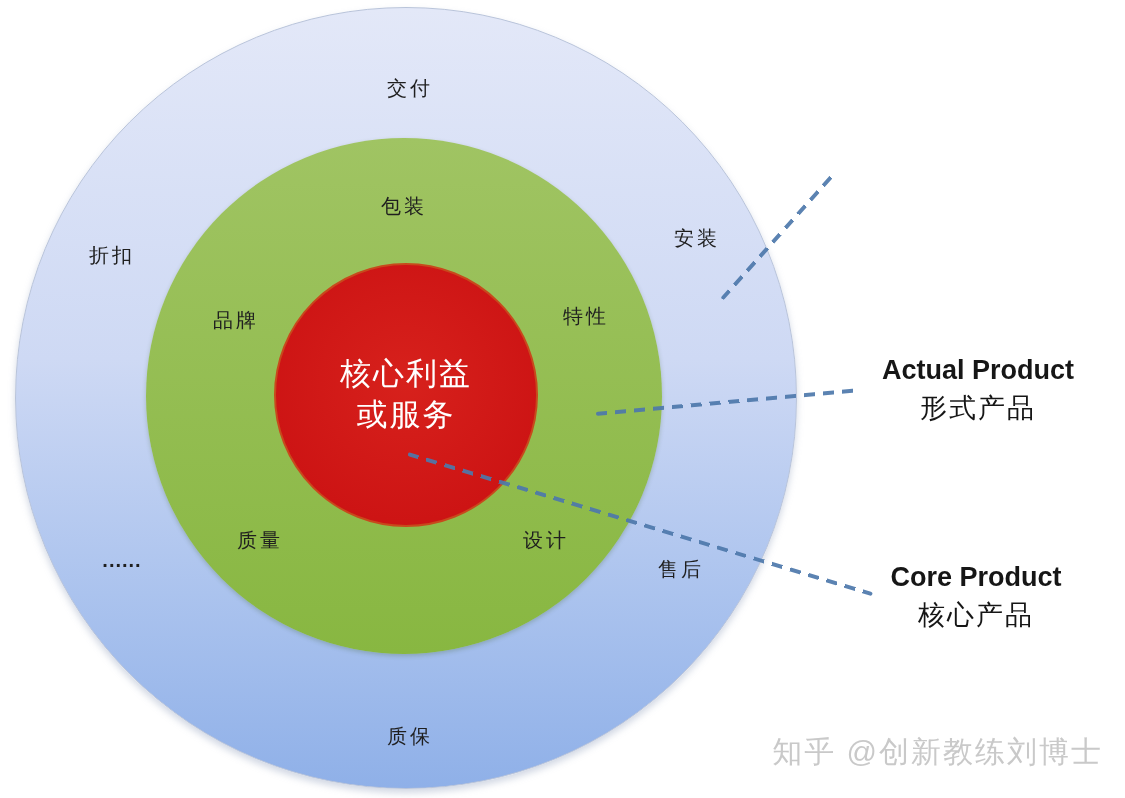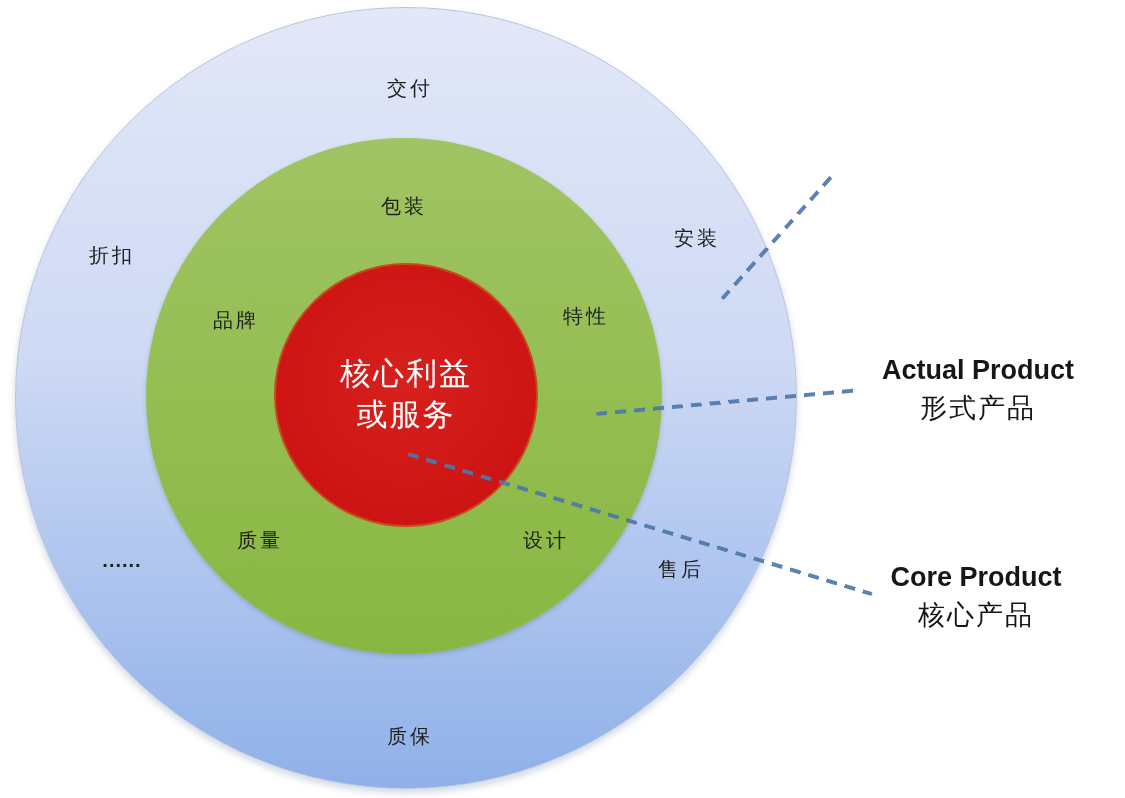--- a/index.html
+++ b/index.html
@@ -105,14 +105,15 @@
 
   <div class="anno anno-core">
     <div class="en">Core Product</div>
     <div class="zh">核心产品</div>
   </div>
   <div class="anno anno-actual">
     <div class="en">Actual Product</div>
     <div class="zh">形式产品</div>
   </div>
 
+  <div class="watermark">知乎 @创新教练刘博士</div>
 
 </div>
 
 </body></html>

